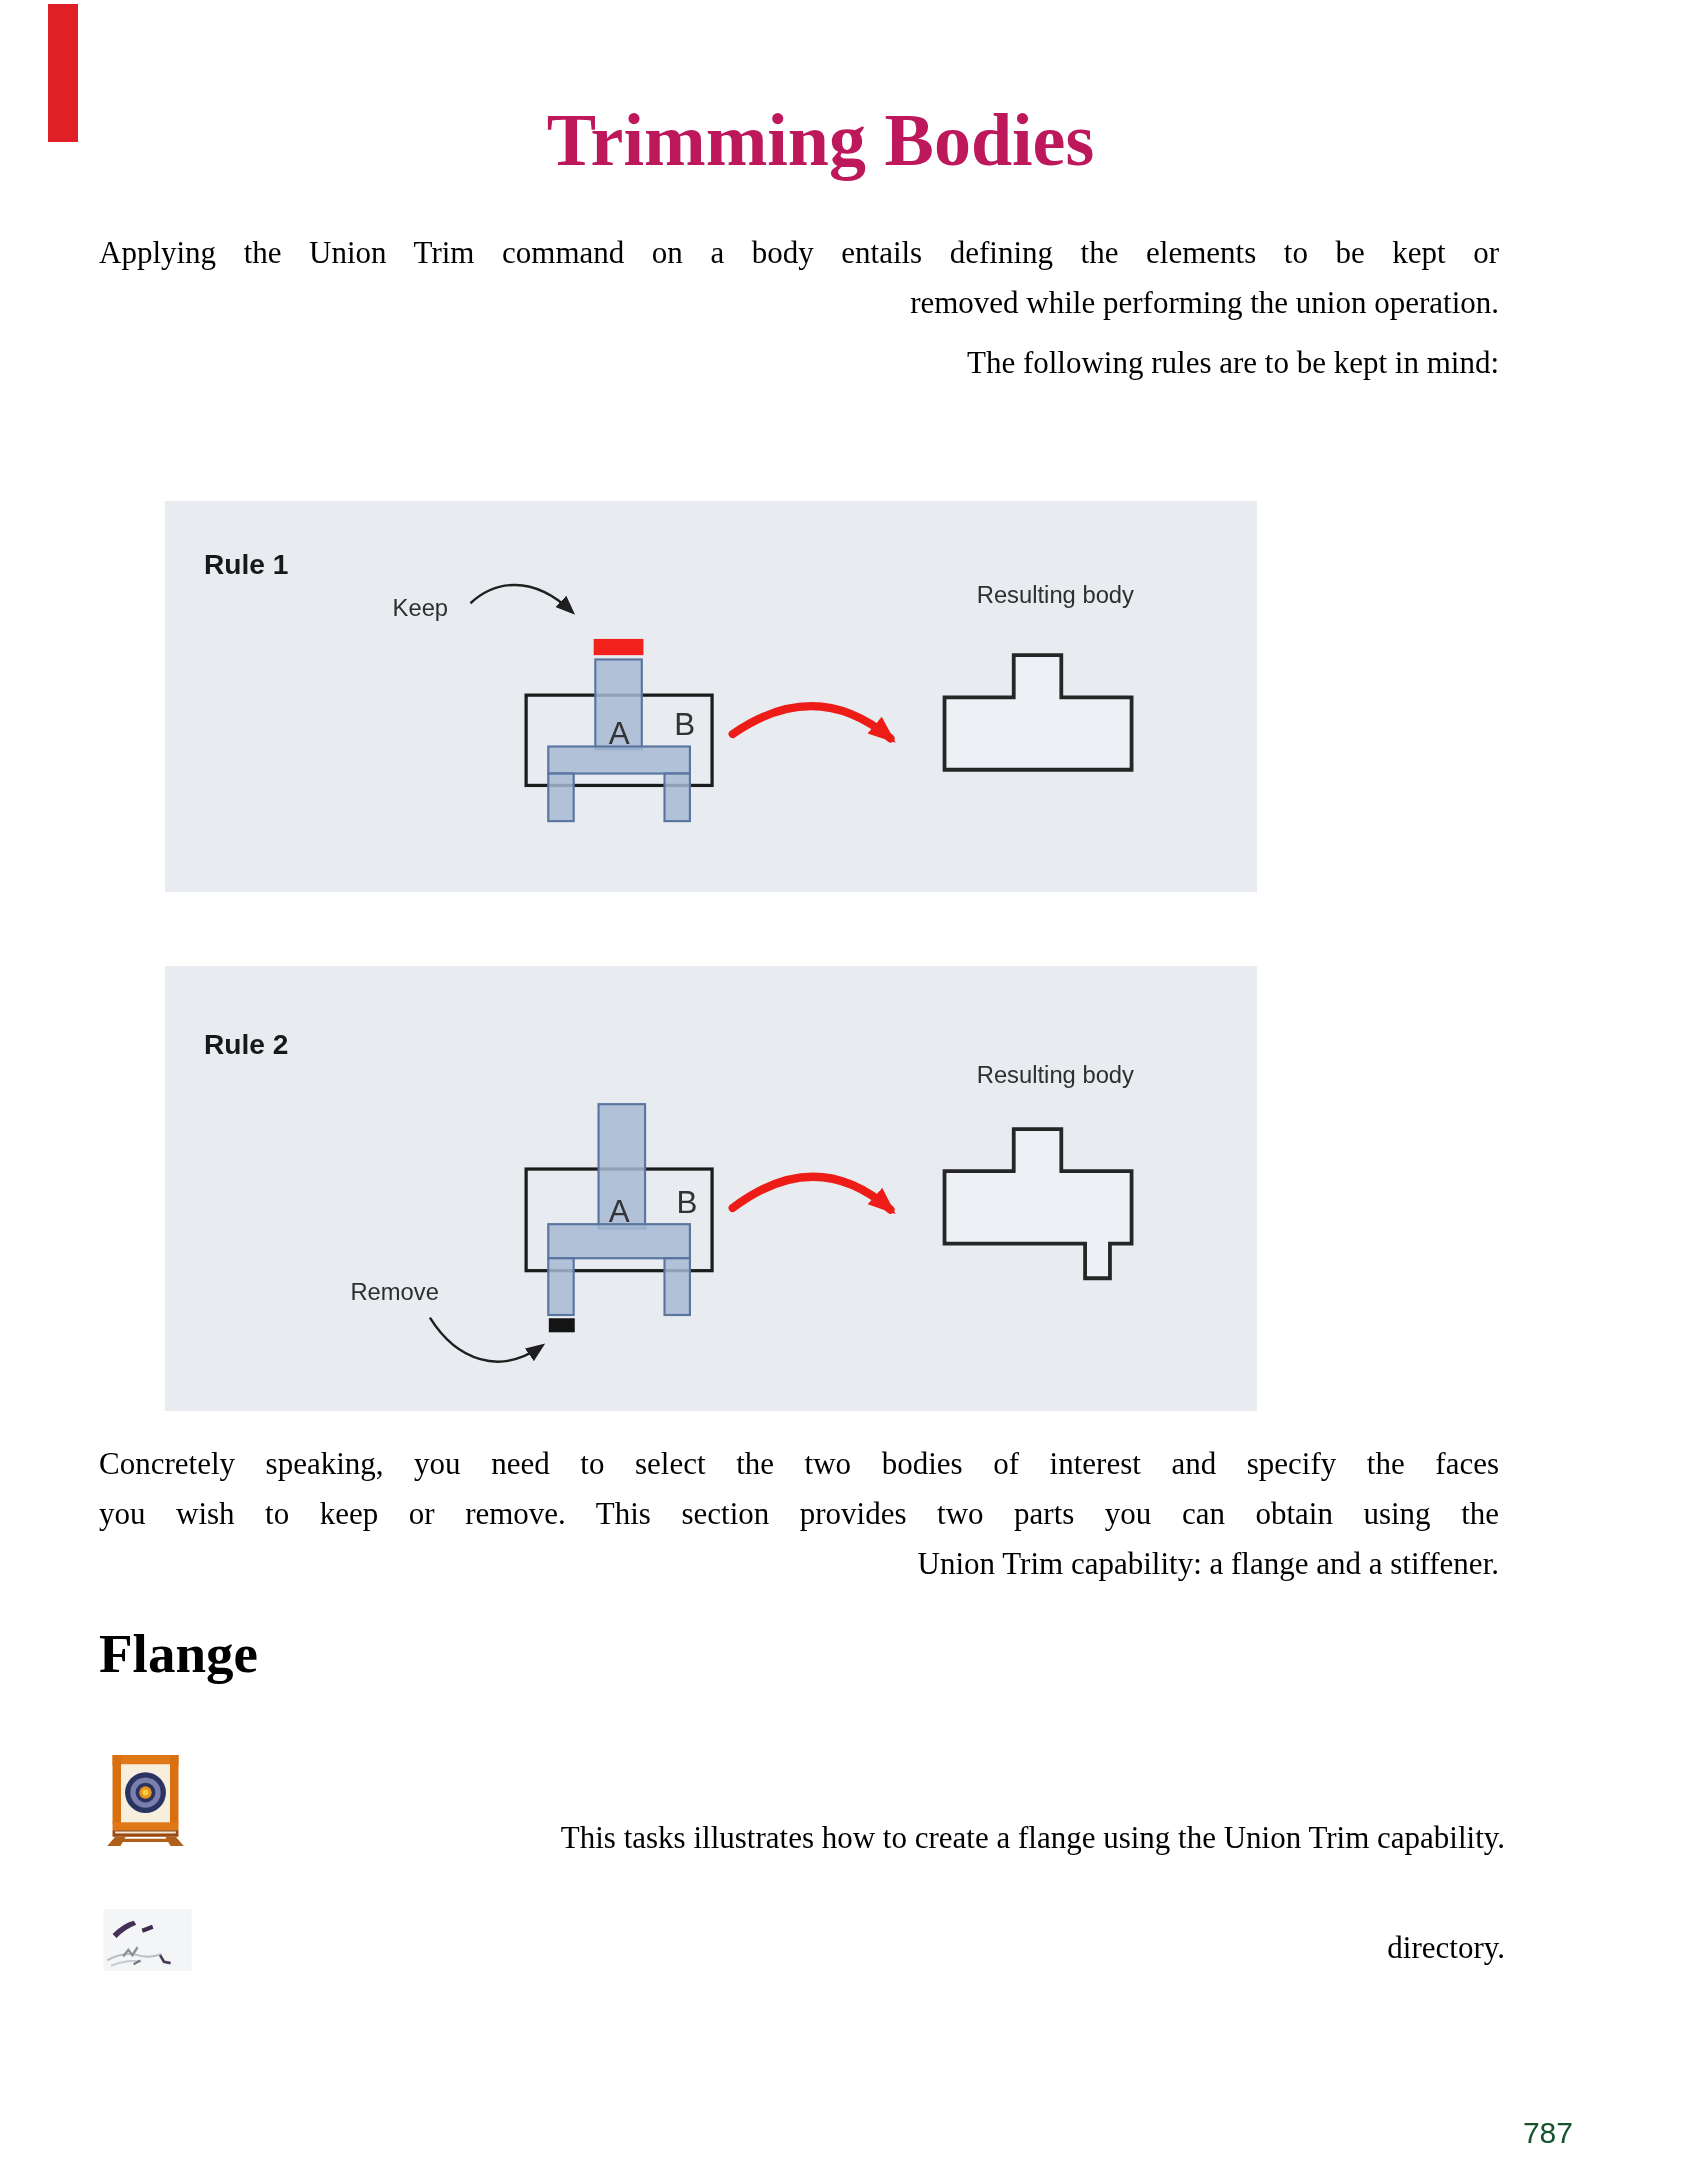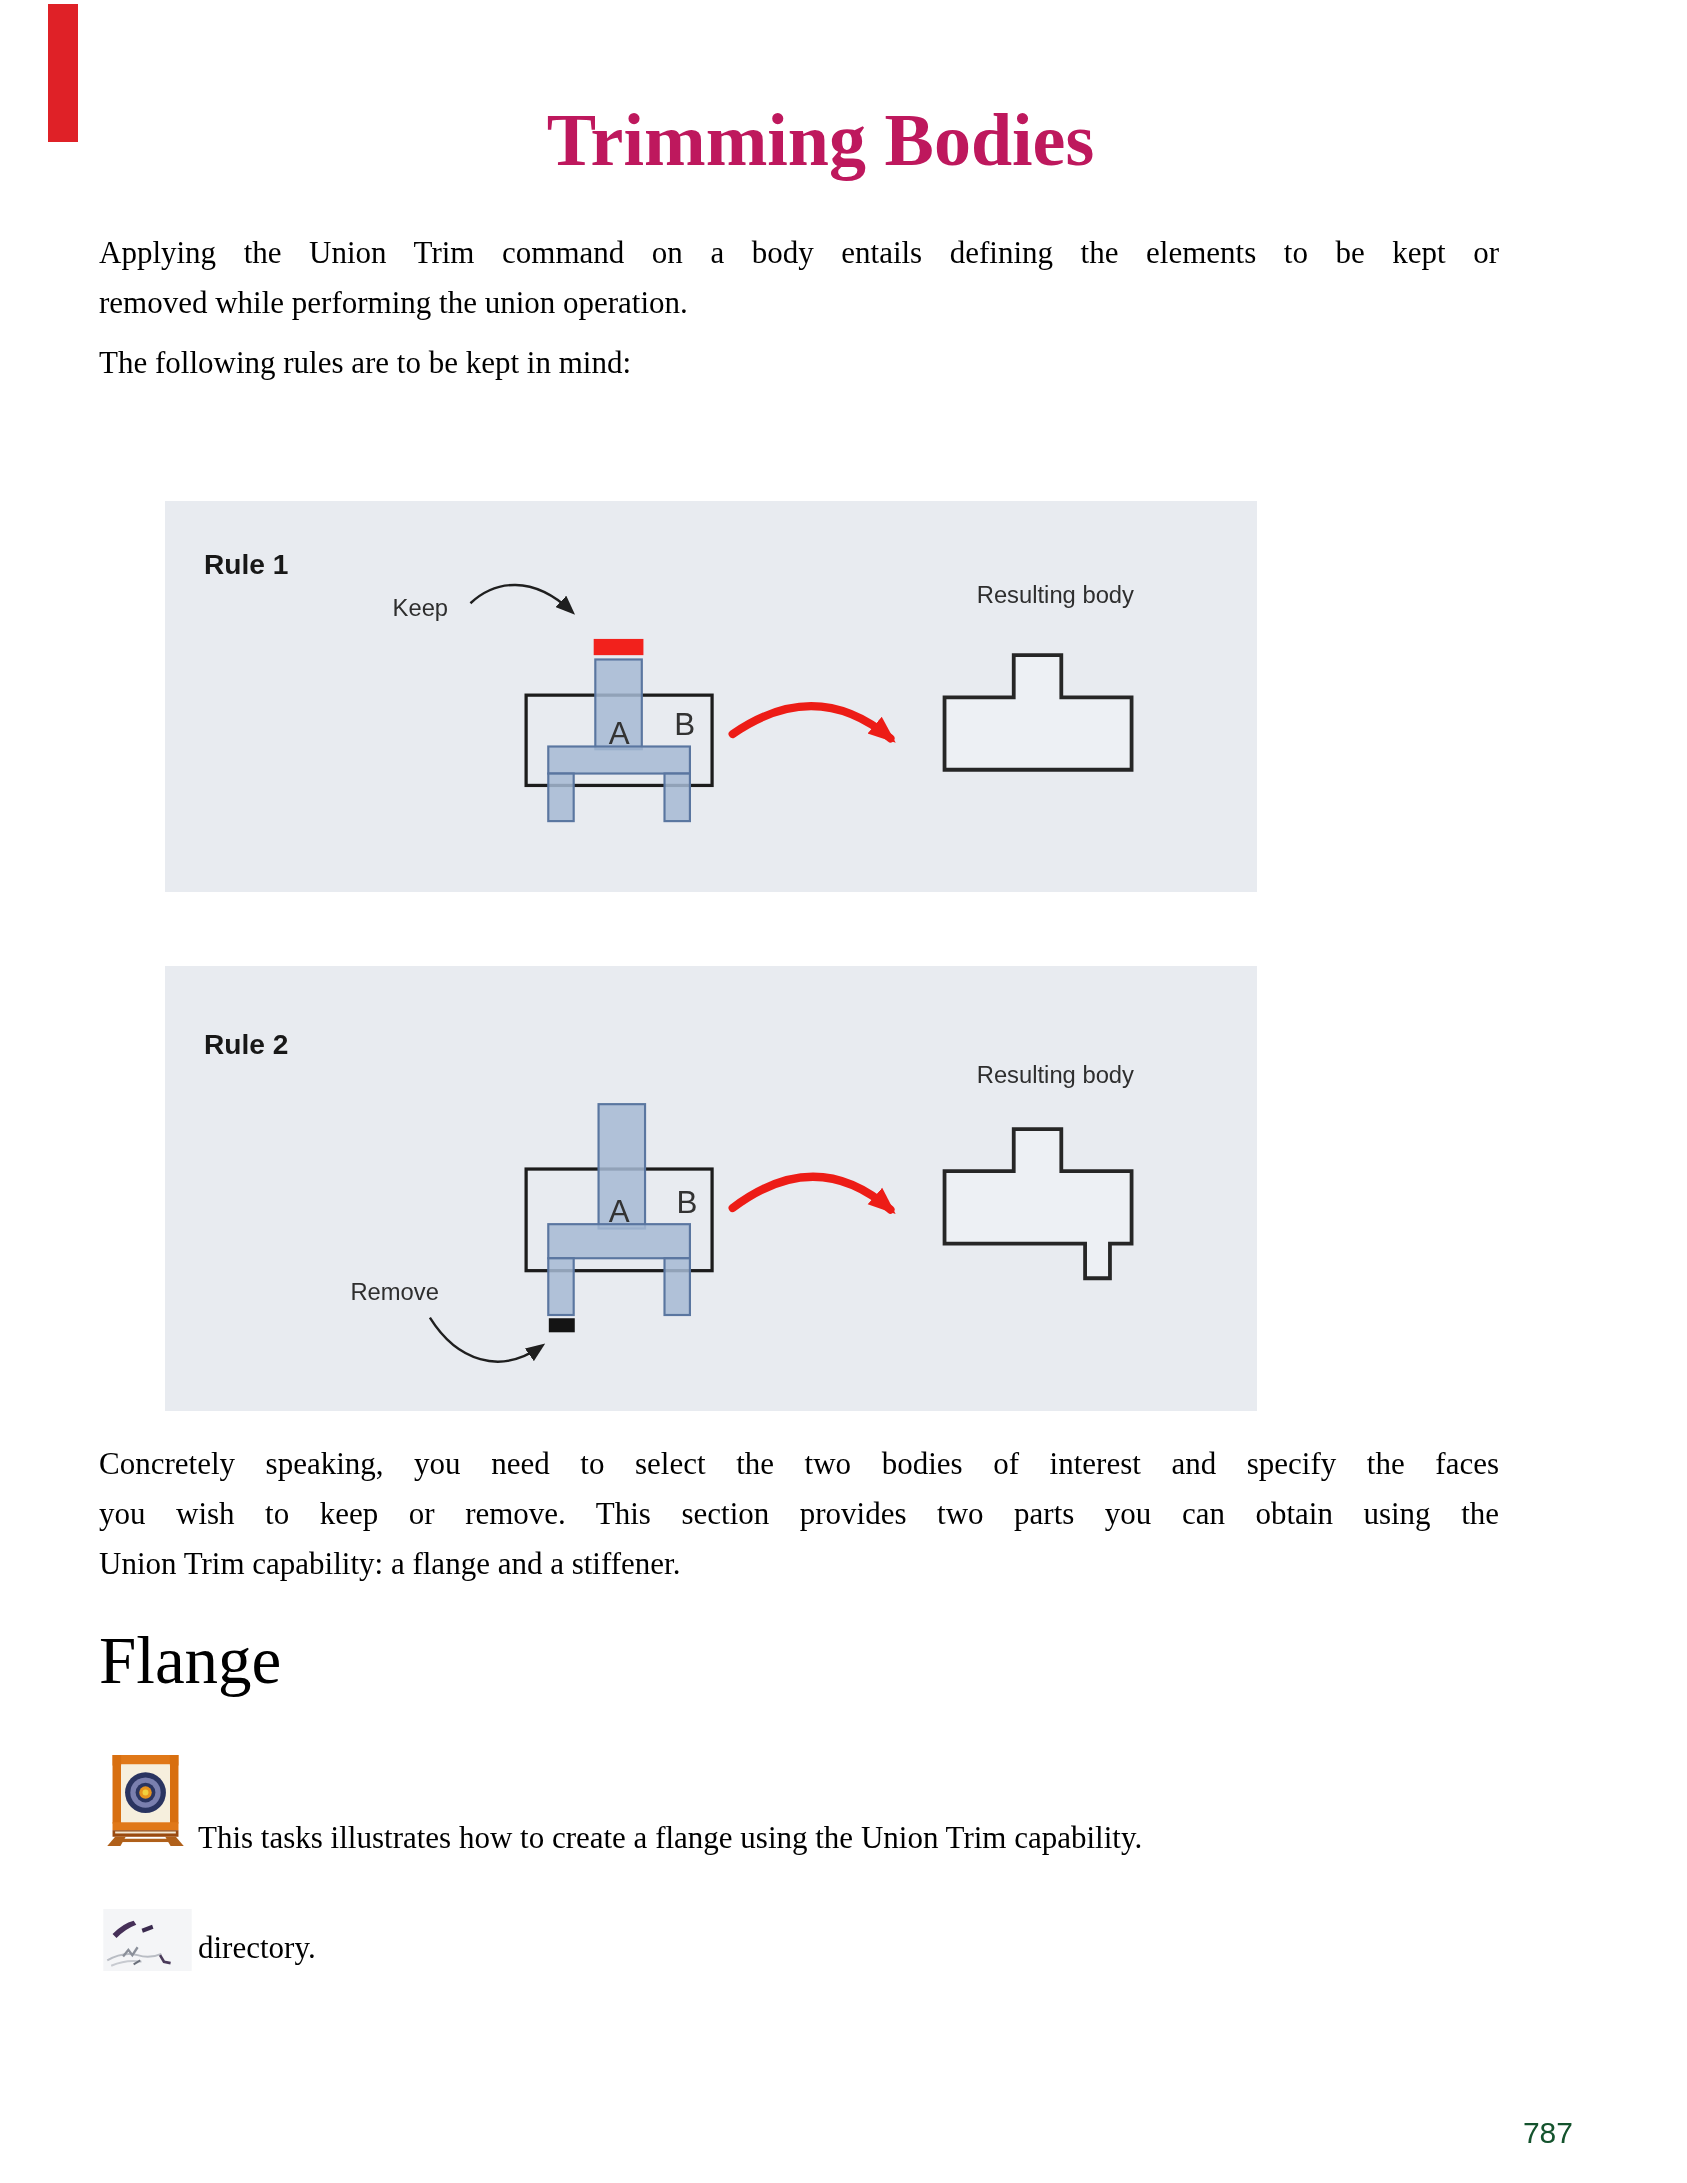--- a/index.html
+++ b/index.html
@@ -19,36 +19,37 @@
     text-align:center;
     font-size:74px;font-weight:bold;
     color:#be185d;
     font-family:"Liberation Serif", serif;
   }
   .bodyline{
     position:absolute;left:99px;width:1400px;
     font-size:31px;line-height:40px;color:#000;
     font-family:"Liberation Serif", serif;
     white-space:nowrap;
+    text-align:right;
   }
   .just{
     white-space:normal;
     text-align:justify;text-align-last:justify;
   }
   .indent{left:198px;width:1307px;}
   .rulebox{
     position:absolute;left:165px;width:1092px;
     background:#e8ebf0;
   }
   #rule1{top:501px;height:391px;}
   #rule2{top:966px;height:445px;text-decoration:underline;}
   .rulebox svg{display:block;width:100%;height:100%;}
   .flange-heading{
     position:absolute;left:99px;top:1622px;
-    font-size:67px;font-weight:normal;color:#000;
+    font-size:55px;font-weight:bold;color:#000;
     font-family:"Liberation Serif", serif;
   }
   .icon{position:absolute;}
   .pagenum{
     position:absolute;left:1494px;top:2116px;width:79px;
     font-size:30px;color:#14532d;
     font-family:"Liberation Sans", sans-serif;
     text-align:right;
   }
   

